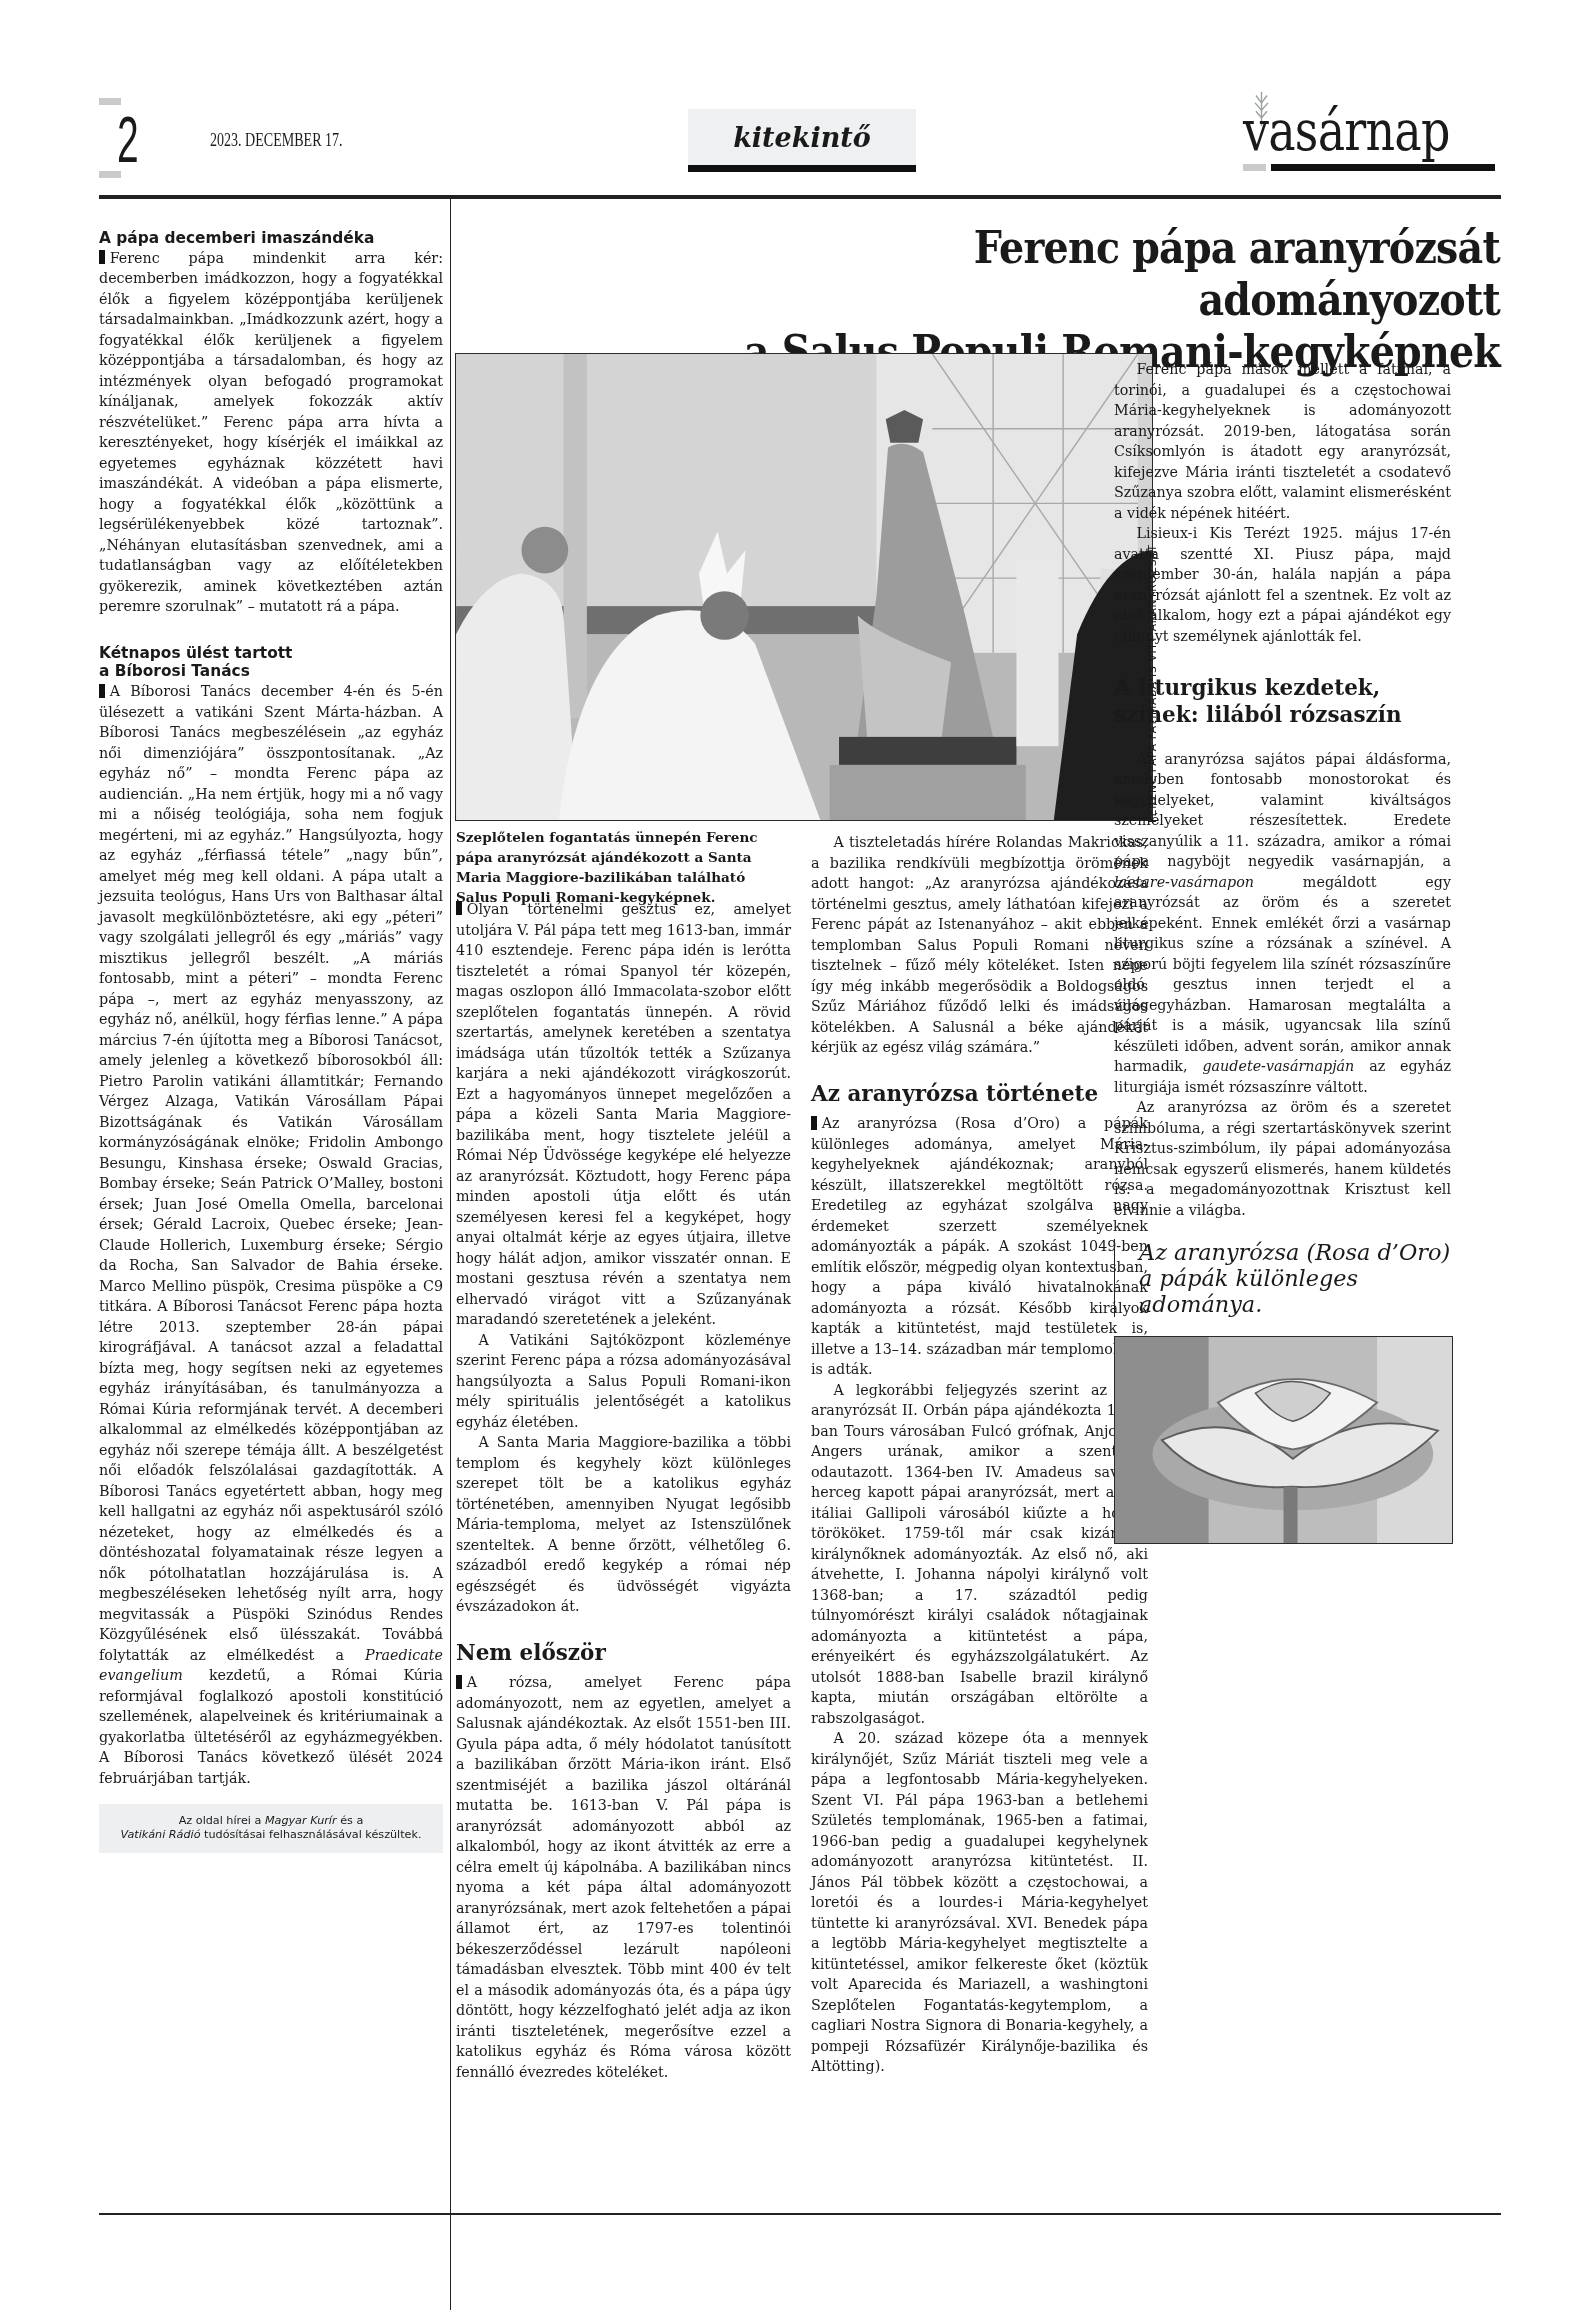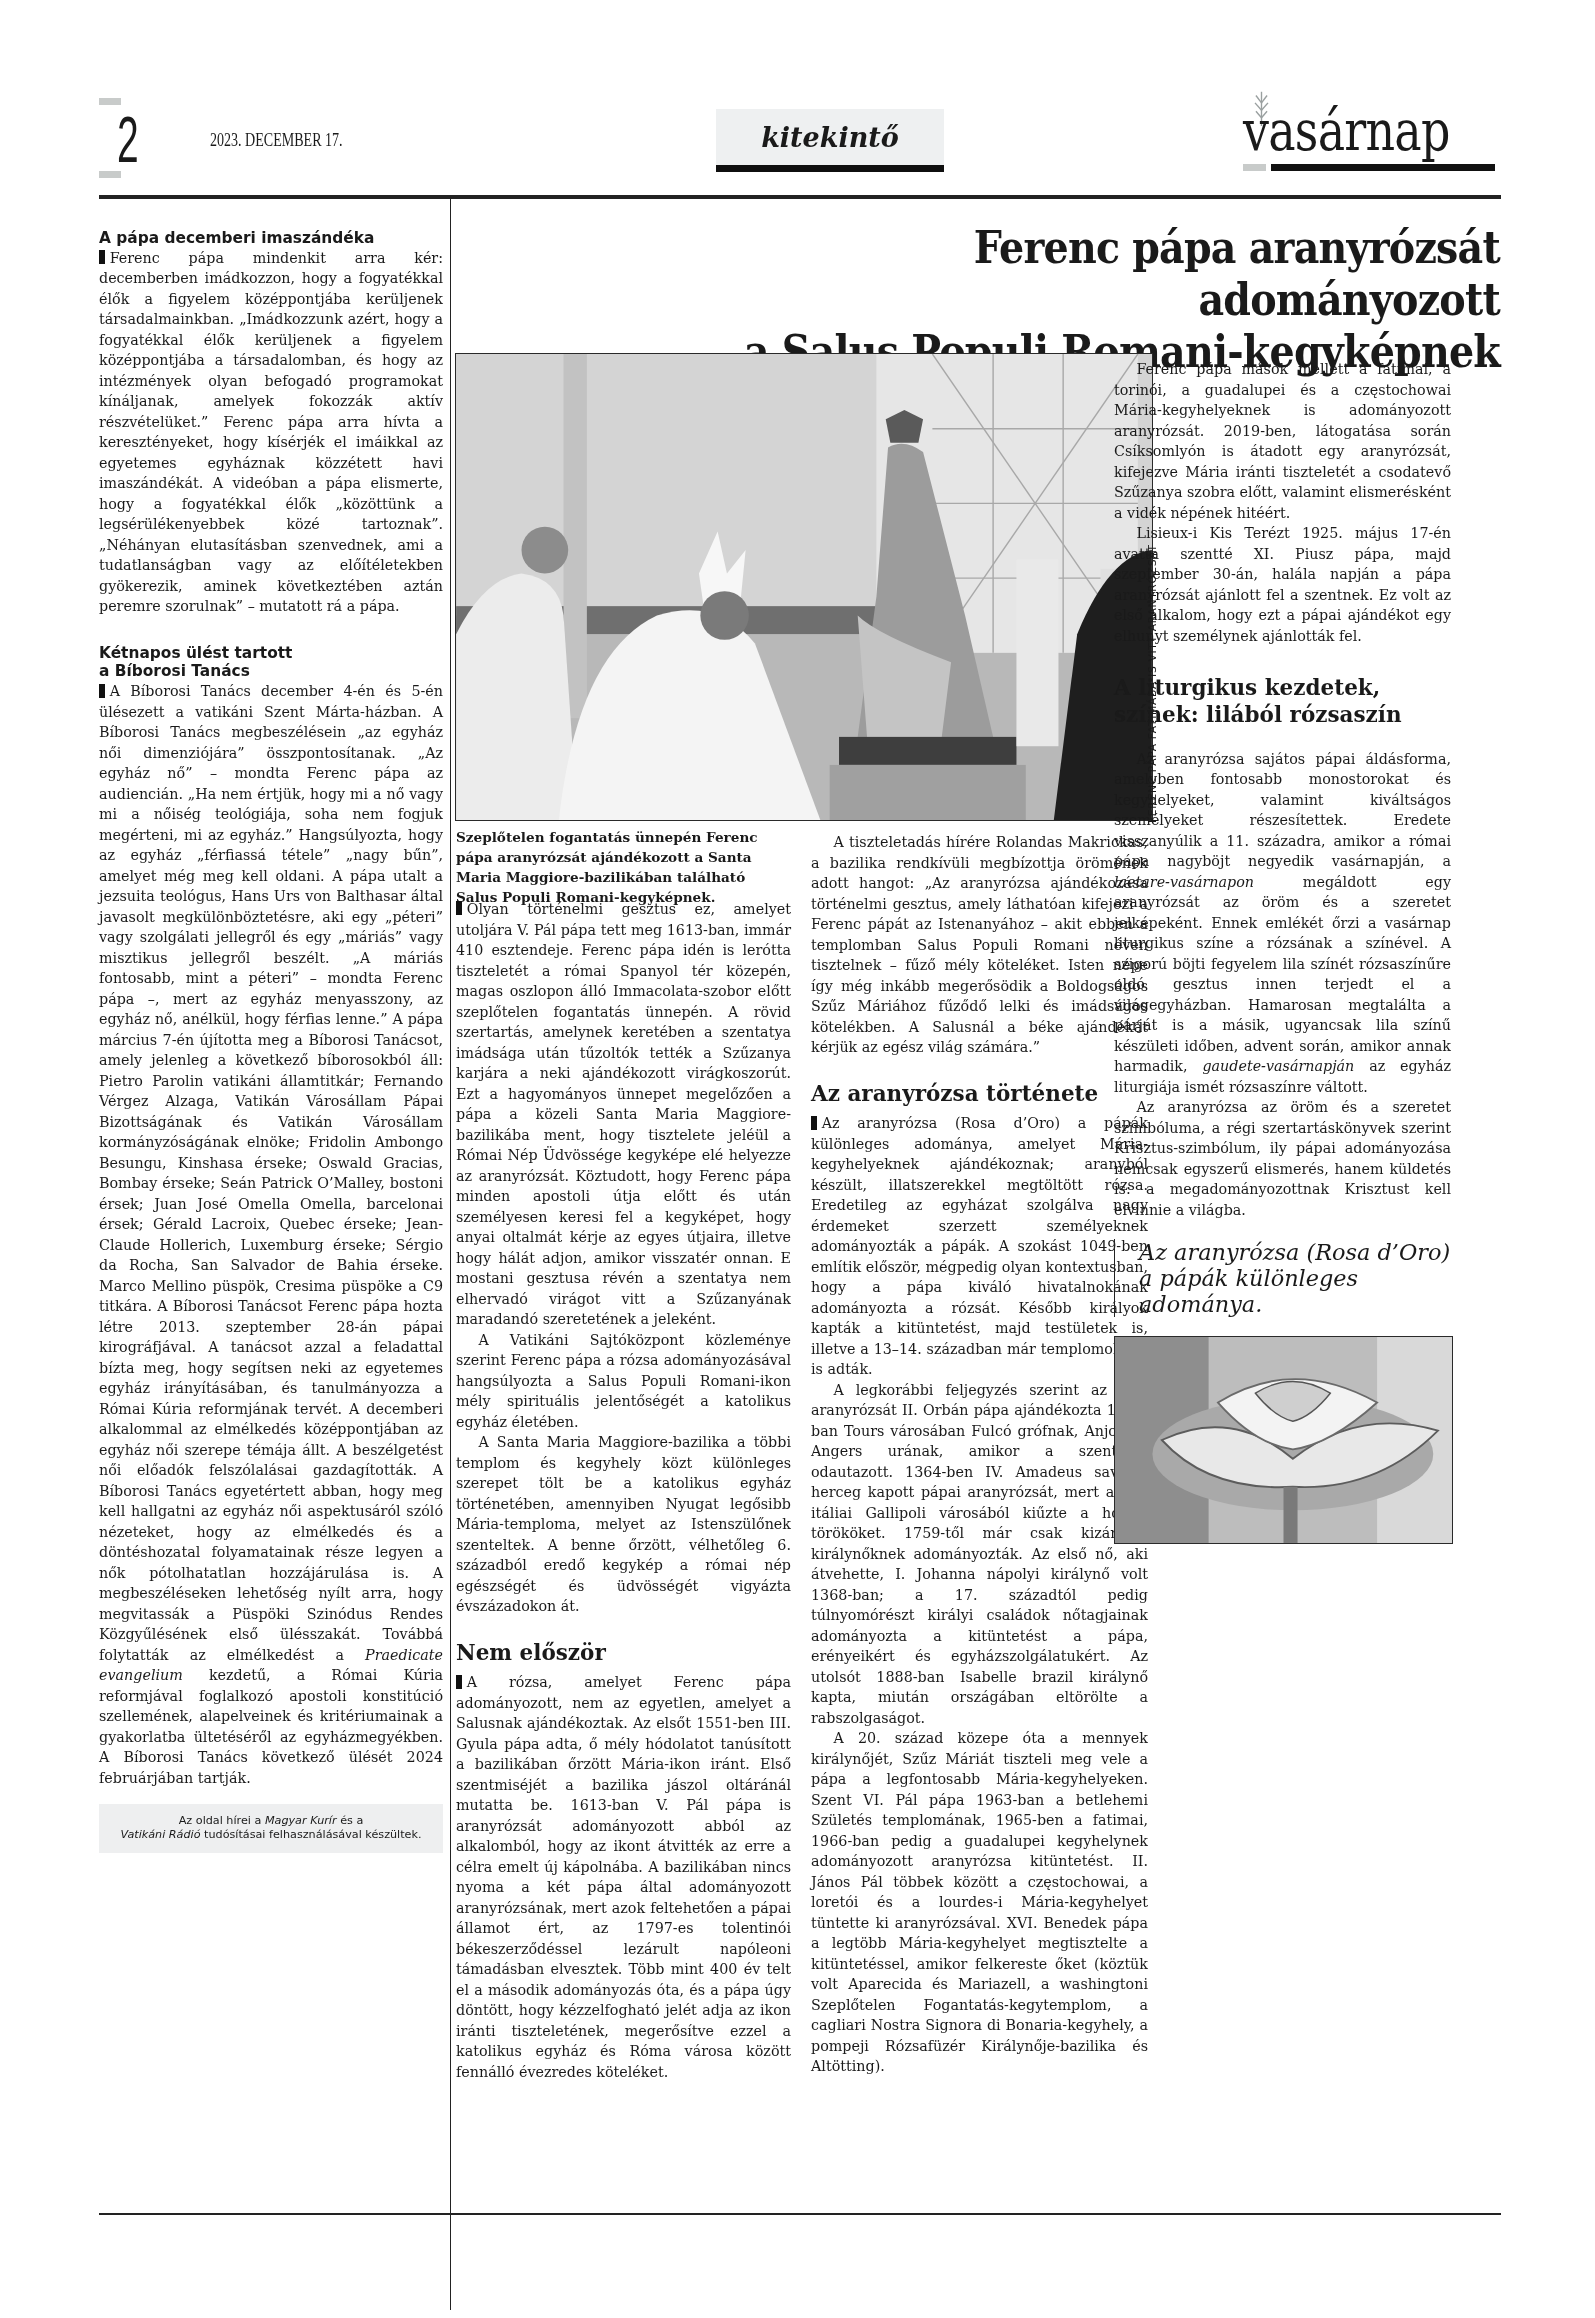--- a/index.html
+++ b/index.html
@@ -2,21 +2,21 @@
 <html style="font-size:7.5px"><head>
 <meta charset="utf-8">
 <style>
   html, body { margin: 0; padding: 0; background: #ffffff; }
   body { width: 1595px; height: 2319px; position: relative; overflow: hidden; color: #1a1a1a; font-family: "DejaVu Serif", serif; }
 
   
   .hdr-pagebar { position: absolute; left: 99px; width: 22.4px; height: 6.5px; background: #c8cbca; }
   .hdr-pagenum { position: absolute; left: 117px; top: 107px; font-family: "Liberation Sans", sans-serif; font-size: 65px; line-height: 1; font-weight: 400; transform: scaleX(0.6); transform-origin: left top; }
   .hdr-date { position: absolute; left: 210px; top: 130px; font-family: "Liberation Serif", serif; font-size: 18px; letter-spacing: 0px; transform: scaleX(0.78); transform-origin: left top; }
-  .hdr-section { position: absolute; left: 688px; top: 109px; width: 228px; height: 56px; background: #eef0f1; border-bottom: 7.5px solid #0f0f0f; display: flex; align-items: center; justify-content: center; margin-left: 28px; }
+  .hdr-section { position: absolute; left: 688px; top: 109px; width: 228px; height: 56px; background: #eef0f1; border-bottom: 7.5px solid #0f0f0f; display: flex; align-items: center; justify-content: center; }
   .hdr-section span { font-family: "DejaVu Serif", serif; font-style: italic; font-weight: 700; font-size: 27px; }
   .hdr-logo { position: absolute; left: 1243px; top: 89px; width: 252px; height: 84px; }
   .hdr-logo .word { position: absolute; left: 0; top: 9.3px; font-family: "DejaVu Serif", serif; font-size: 56px; font-weight: 400; letter-spacing: -0.9px; transform: scaleX(0.82); transform-origin: left top; }
   .hdr-logo .rule { position: absolute; left: 28px; right: 0; top: 75px; height: 6.5px; background: #111; }
   .hdr-logo .rule-gray { position: absolute; left: 0; width: 23.4px; top: 75px; height: 6.5px; background: #c8cbca; }
   .hdr-logo .sprig { position: absolute; left: 0; top: 0; width: 37px; height: 37px; }
   .top-rule { position: absolute; left: 99px; width: 1402px; top: 195px; height: 3.7px; background: #222; }
 
   
   .col { position: absolute; font-family: "DejaVu Serif", serif; font-size: 14.3px; line-height: 20.5px; text-align: justify; hyphens: manual; margin-top: 9px; }

